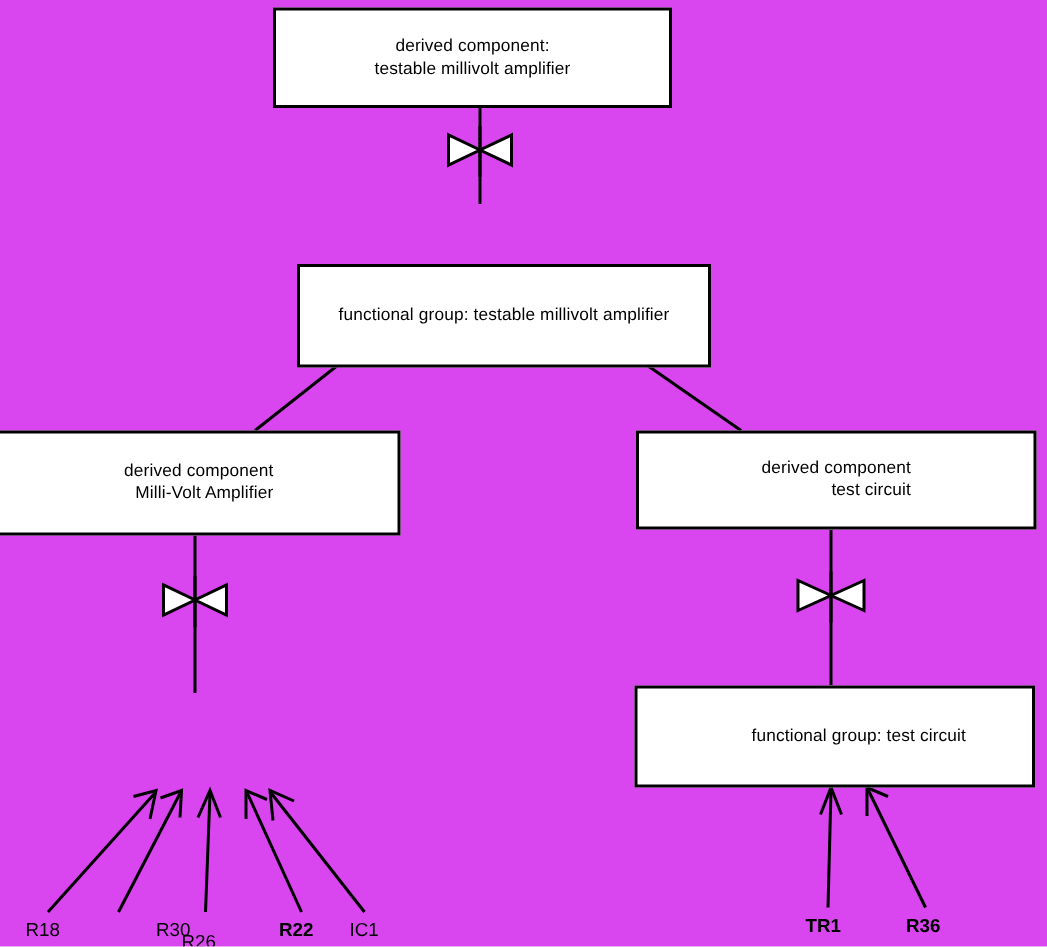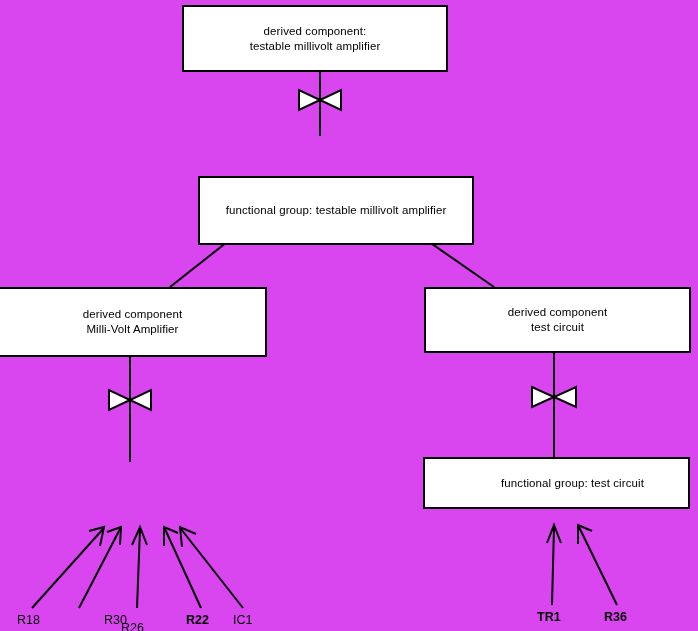--- a/index.html
+++ b/index.html
@@ -38,21 +38,21 @@
     z-index: 3;
   }
   .node-label {
     font-size: 11.5px;
     line-height: 15px;
     letter-spacing: 0.1px;
     white-space: pre-line;
     color: #000000;
   }
   .node-label.lbl-left {
-    text-align: center;
+    text-align: right;
   }
   .leaf-label {
     position: absolute;
     font-size: 12.5px;
     line-height: 14px;
     color: #000000;
     white-space: nowrap;
     z-index: 4;
   }
 </style>
@@ -137,21 +137,21 @@
     <span class="node-label lbl-left">derived component
 Milli-Volt Amplifier</span>
   </div>
 
   <div class="node-box" style="left:424px; top:287px; width:267px; height:66px;">
     <span class="node-label lbl-left">derived component
 test circuit</span>
   </div>
 
 
-  <div class="node-box" style="left:423px; top:457px; width:267px; height:52px;padding-left:32px;">
+  <div class="node-box" style="left:423px; top:457px; width:267px; height:68px;padding-left:32px;">
     <span class="node-label">functional group: test circuit</span>
   </div>
 
   <span class="leaf-label" style="left:17px; top:613px;">R18</span>
   <span class="leaf-label" style="left:64px; top:613px;margin-left:40px;">R30</span>
   <span class="leaf-label" style="left:121px; top:621px;">R26</span>
   <span class="leaf-label" style="left:186px; top:613px;font-weight:bold;">R22</span>
   <span class="leaf-label" style="left:233px; top:613px;">IC1</span>
   <span class="leaf-label" style="left:537px; top:610px;font-weight:bold;">TR1</span>
   <span class="leaf-label" style="left:604px; top:610px;font-weight:bold;">R36</span>

